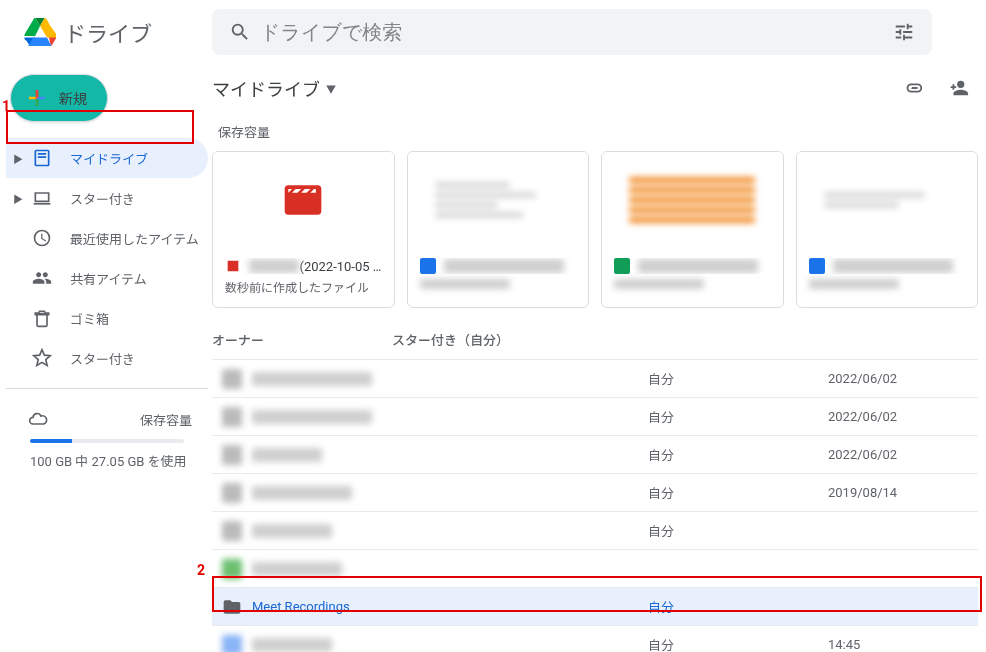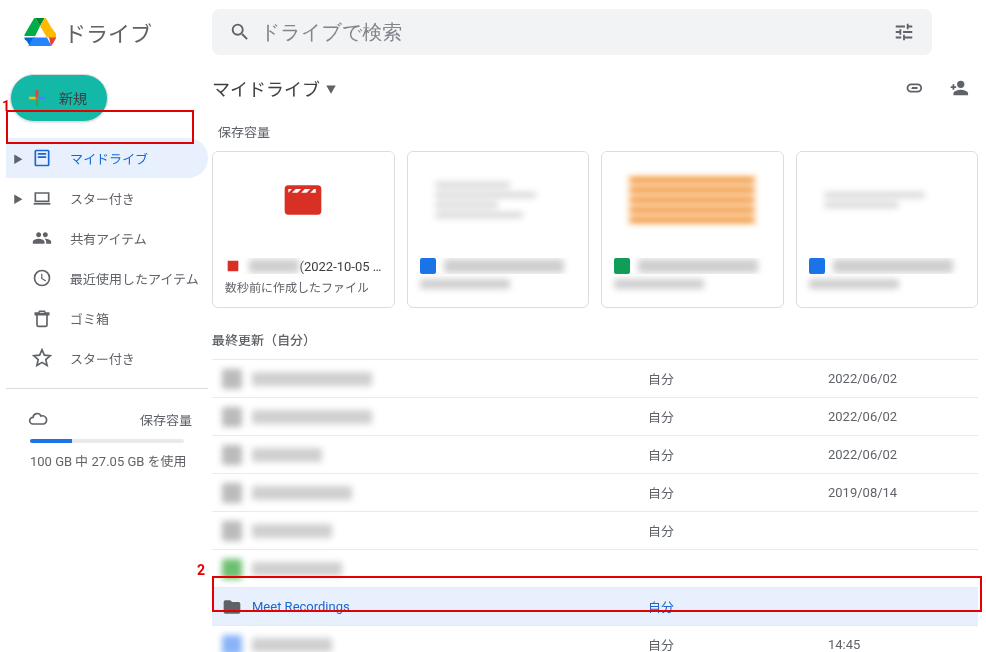--- a/index.html
+++ b/index.html
@@ -344,34 +344,34 @@
             <path d="M2 18h20v2H2z"></path>
           </svg>
       </span>
       <span class="nav-label">スター付き</span>
     </div>
 
     <div class="nav-item">
       <span class="chev" style="visibility:hidden">▶</span>
       <span class="nav-icon">
         <svg width="20" height="20" viewBox="0 0 24 24">
-            <path d="M16 11c1.66 0 2.99-1.34 2.99-3S17.66 5 16 5s-3 1.34-3 3 1.34 3 3 3zm-8 0c1.66 0 2.99-1.34 2.99-3S9.66 5 8 5 5 6.34 5 8s1.34 3 3 3zm0 2c-2.33 0-7 1.17-7 3.5V19h14v-2.5C15 14.17 10.33 13 8 13zm8 0c-.29 0-.62.02-.97.05 1.16.84 1.97 1.97 1.97 3.45V19h6v-2.5c0-2.33-4.67-3.5-7-3.5z"></path>
-          </svg>
-      </span>
-      <span class="nav-label">共有アイテム</span>
+            <path d="M12 2a10 10 0 100 20 10 10 0 000-20zm0 18a8 8 0 110-16 8 8 0 010 16zm.5-13H11v6l5.25 3.15.75-1.23-4.5-2.67z"></path>
+          </svg>
+      </span>
+      <span class="nav-label">最近使用したアイテム</span>
     </div>
 
     <div class="nav-item">
       <span class="chev" style="visibility:hidden">▶</span>
       <span class="nav-icon">
         <svg width="20" height="20" viewBox="0 0 24 24">
-            <path d="M12 2a10 10 0 100 20 10 10 0 000-20zm0 18a8 8 0 110-16 8 8 0 010 16zm.5-13H11v6l5.25 3.15.75-1.23-4.5-2.67z"></path>
-          </svg>
-      </span>
-      <span class="nav-label">最近使用したアイテム</span>
+            <path d="M16 11c1.66 0 2.99-1.34 2.99-3S17.66 5 16 5s-3 1.34-3 3 1.34 3 3 3zm-8 0c1.66 0 2.99-1.34 2.99-3S9.66 5 8 5 5 6.34 5 8s1.34 3 3 3zm0 2c-2.33 0-7 1.17-7 3.5V19h14v-2.5C15 14.17 10.33 13 8 13zm8 0c-.29 0-.62.02-.97.05 1.16.84 1.97 1.97 1.97 3.45V19h6v-2.5c0-2.33-4.67-3.5-7-3.5z"></path>
+          </svg>
+      </span>
+      <span class="nav-label">共有アイテム</span>
     </div>
 
     <div class="nav-item">
       <span class="chev" style="visibility:hidden">▶</span>
       <span class="nav-icon">
         <svg width="20" height="20" viewBox="0 0 24 24">
             <path d="M6 7h12v13a2 2 0 01-2 2H8a2 2 0 01-2-2V7zm3-3h6l1 2h4v2H4V6h4z" fill="none" stroke="#5f6368" stroke-width="2"></path>
           </svg>
       </span>
       <span class="nav-label">ゴミ箱</span>
@@ -494,21 +494,22 @@
             <div class="card-title-row">
               <span class="card-icon" style="background:#1a73e8;border-radius:2px"></span>
               <span class="file-name-blur"></span>
             </div>
             <div class="card-sub"><span class="file-name-blur" style="width:90px;height:10px"></span></div>
           </div>
       </div>
     </div>
 
     <div class="list-header">
-      <div class="col-modified">最終更新（自分）</div>
+      <div class="col-owner">オーナー</div>
+      <div class="col-modified">スター付き（自分）</div>
     </div>
 
     <div class="file-row">
       <div class="col-name">
           <span class="file-icon" style="filter:blur(3px);background:#bbb;border-radius:2px"></span>
           <span class="file-name-blur"></span>
         </div>
       <div class="col-owner">自分</div>
       <div class="col-modified">2022/06/02</div>
     </div>

